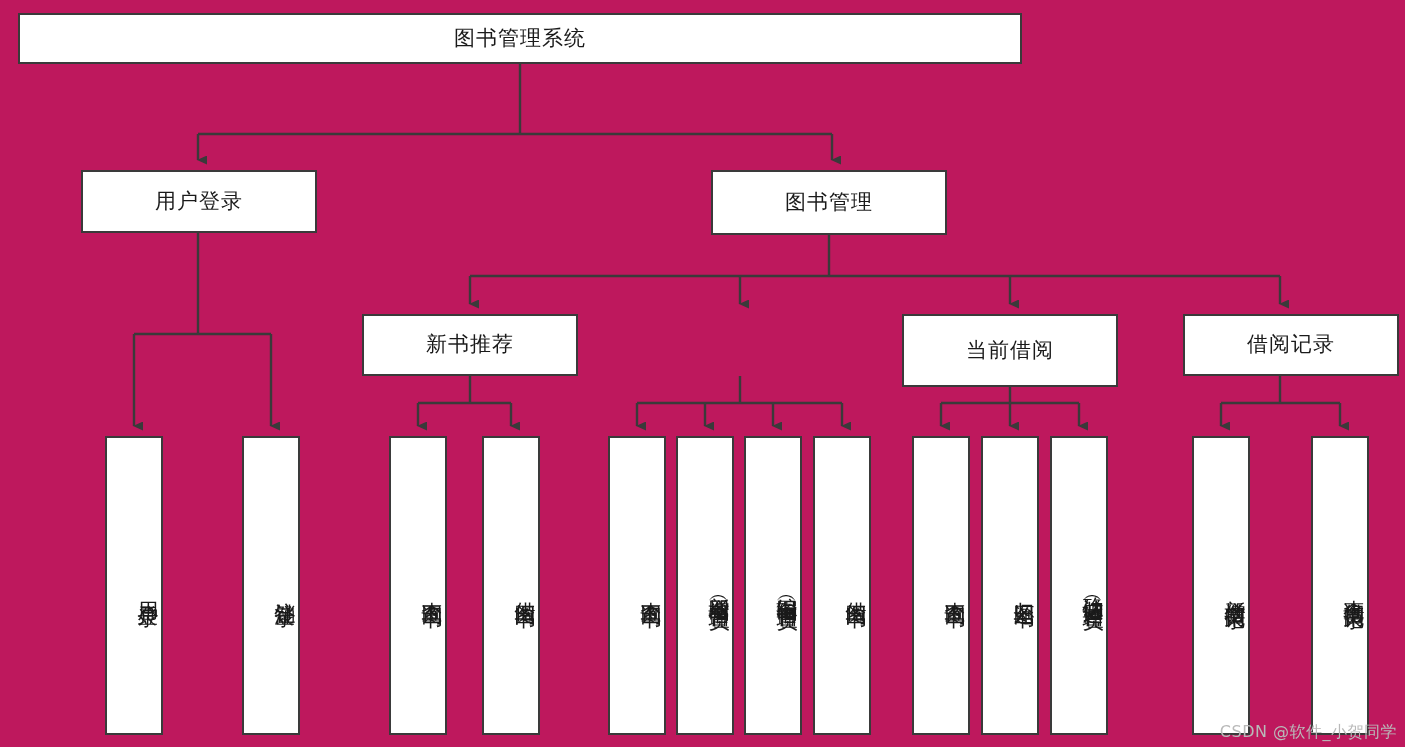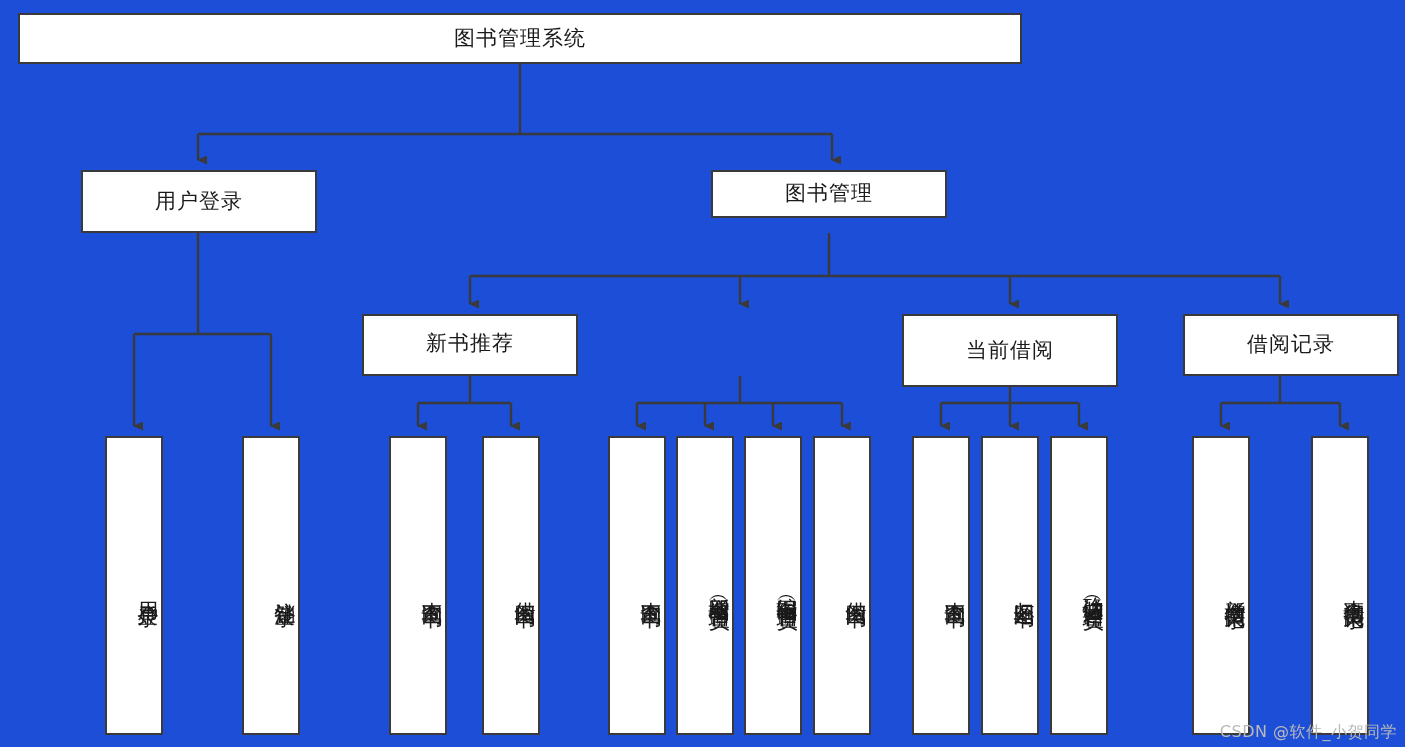--- a/index.html
+++ b/index.html
@@ -8,21 +8,21 @@
     padding: 0;
     background: #ffffff;
   }
   body {
     font-family: "DejaVu Sans", "Liberation Sans", sans-serif;
   }
   #diagram-root {
     position: relative;
     width: 1405px;
     height: 747px;
-    background: #1d4ed8;
+    background: #be185d;
     overflow: hidden;
   }
   #edge-layer {
     position: absolute;
     left: 0;
     top: 0;
     width: 1405px;
     height: 747px;
     pointer-events: none;
   }
@@ -116,23 +116,23 @@
       <path d="M1280,376 L1280,403"></path>
       <path d="M1221,403 L1340,403"></path>
       <path d="M1221,403 L1221,426" marker-end="url(#arrowhead)"></path>
       <path d="M1340,403 L1340,426" marker-end="url(#arrowhead)"></path>
     </g>
   </svg>
 
   <div class="node node-h" style="left:18px; top:13px; width:1004px; height:51px;">图书管理系统</div>
 
   <div class="node node-h" style="left:81px; top:170px; width:236px; height:63px;">用户登录</div>
-  <div class="node node-h" style="left:711px; top:170px; width:236px; height:48px;">图书管理</div>
+  <div class="node node-h" style="left:711px; top:170px; width:236px; height:65px;">图书管理</div>
 
-  <div class="node node-h" style="left:362px; top:314px; width:216px; height:62px;font-family:Liberation Mono, monospace;">新书推荐</div>
+  <div class="node node-h" style="left:362px; top:314px; width:216px; height:62px;">新书推荐</div>
   <div class="node node-h" style="left:902px; top:314px; width:216px; height:73px;">当前借阅</div>
   <div class="node node-h" style="left:1172px; top:314px; width:216px; height:62px;margin-left:11px;">借阅记录</div>
 
   <div class="node node-v" style="left:105px; top:436px; width:58px; height:299px;">用户登录</div>
   <div class="node node-v" style="left:242px; top:436px; width:58px; height:299px;">注销登录</div>
 
   <div class="node node-v" style="left:389px; top:436px; width:58px; height:299px;">查询图书</div>
   <div class="node node-v" style="left:482px; top:436px; width:58px; height:299px;">借阅图书</div>
 
   <div class="node node-v" style="left:608px; top:436px; width:58px; height:299px;">查询图书</div>

